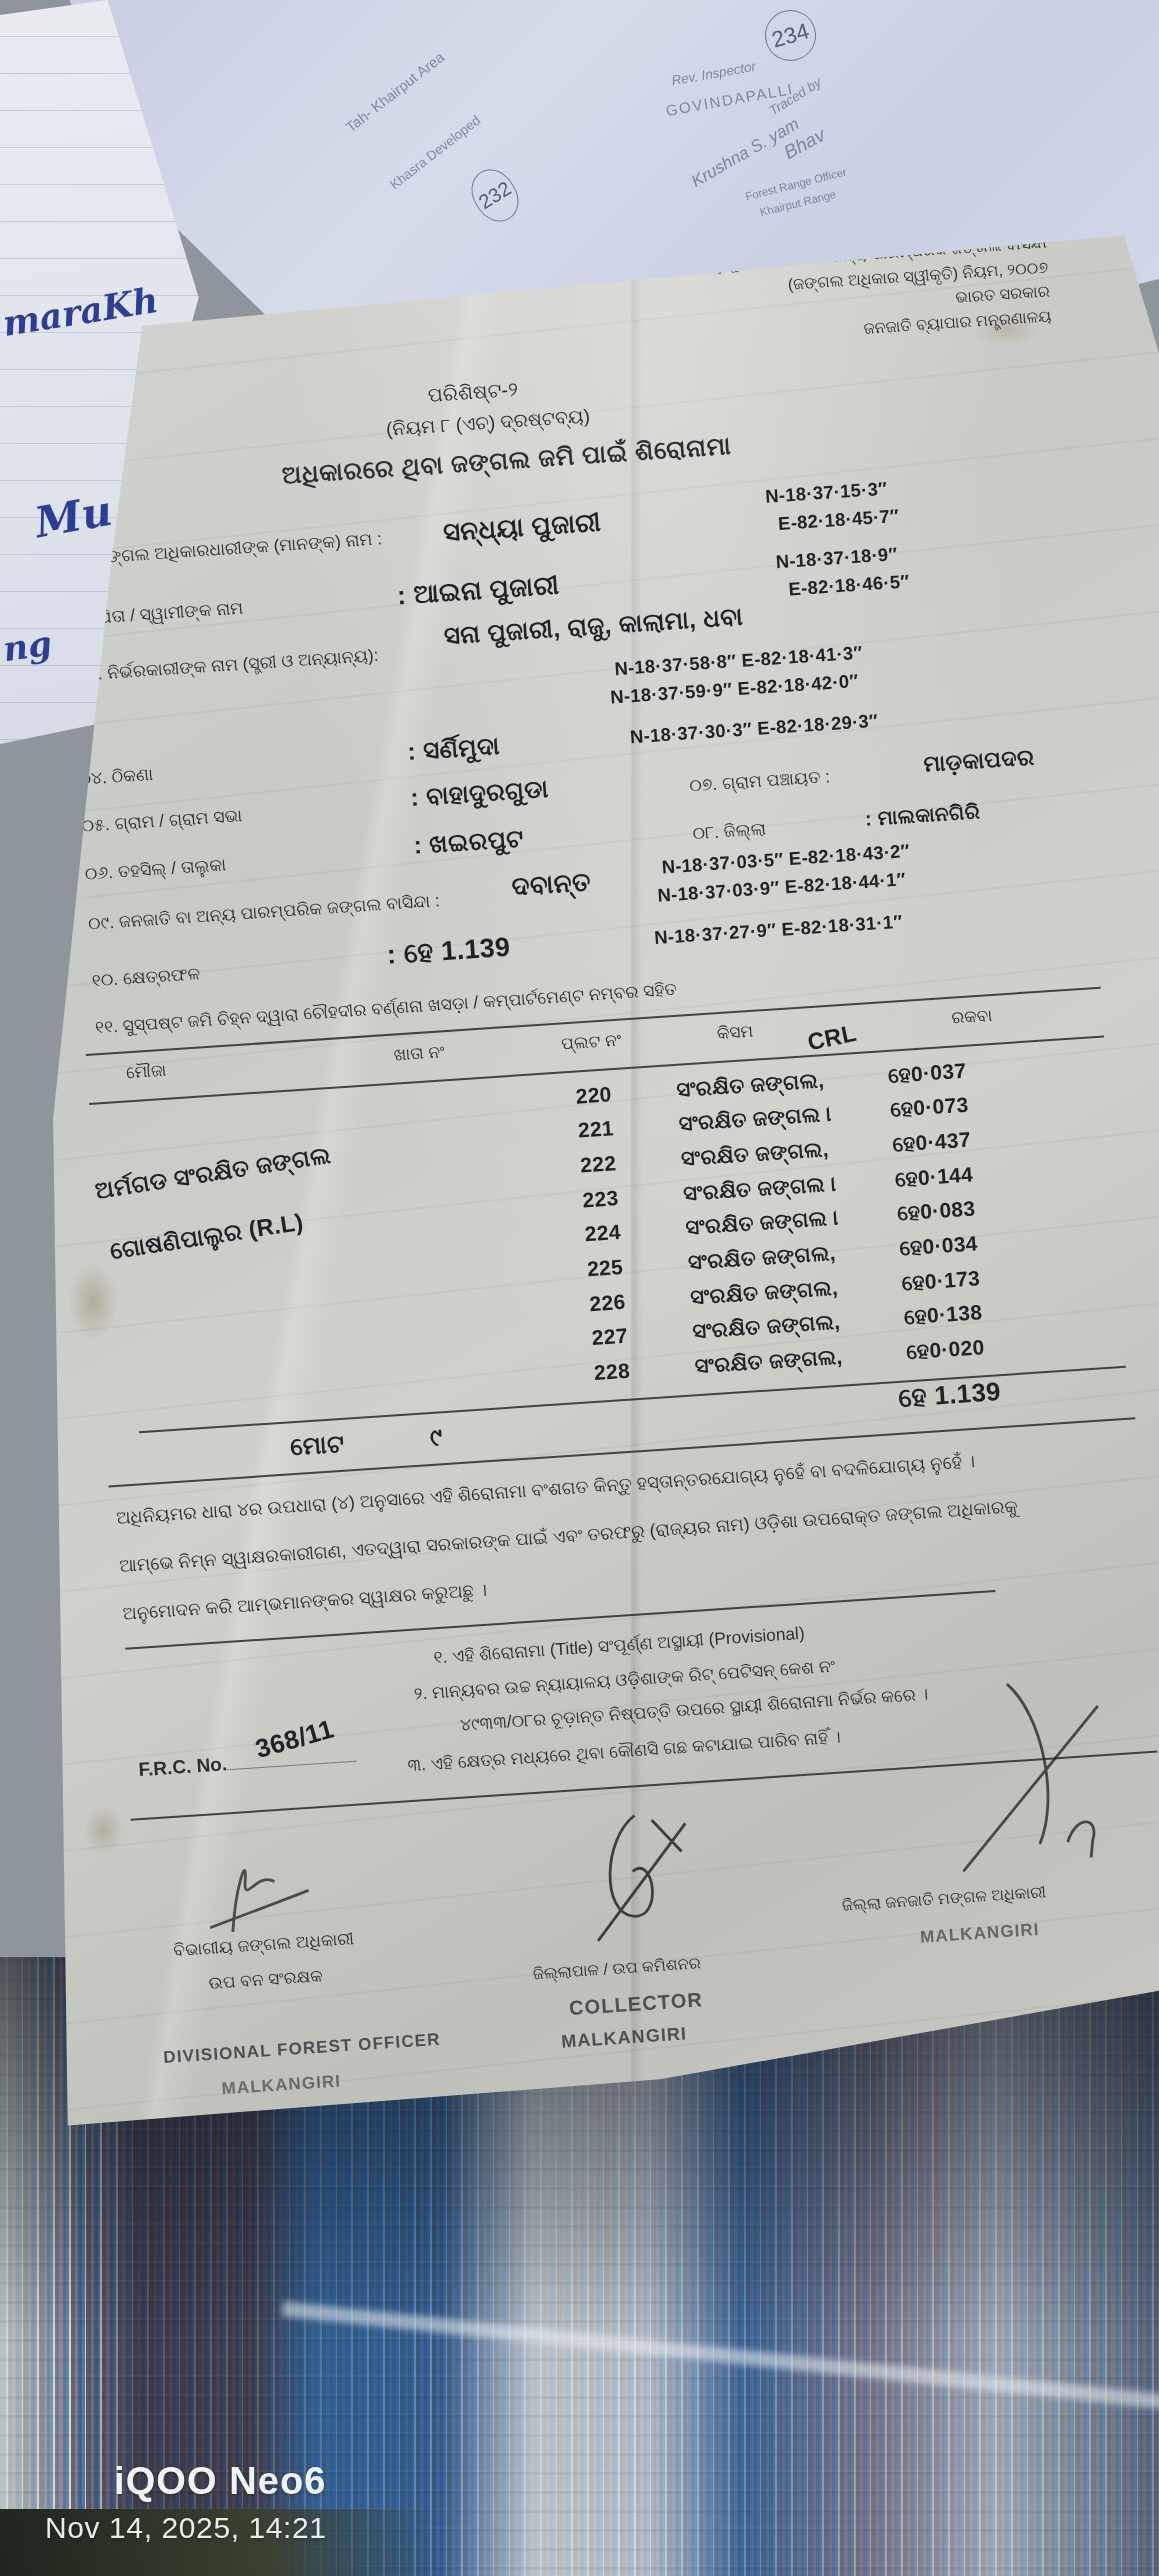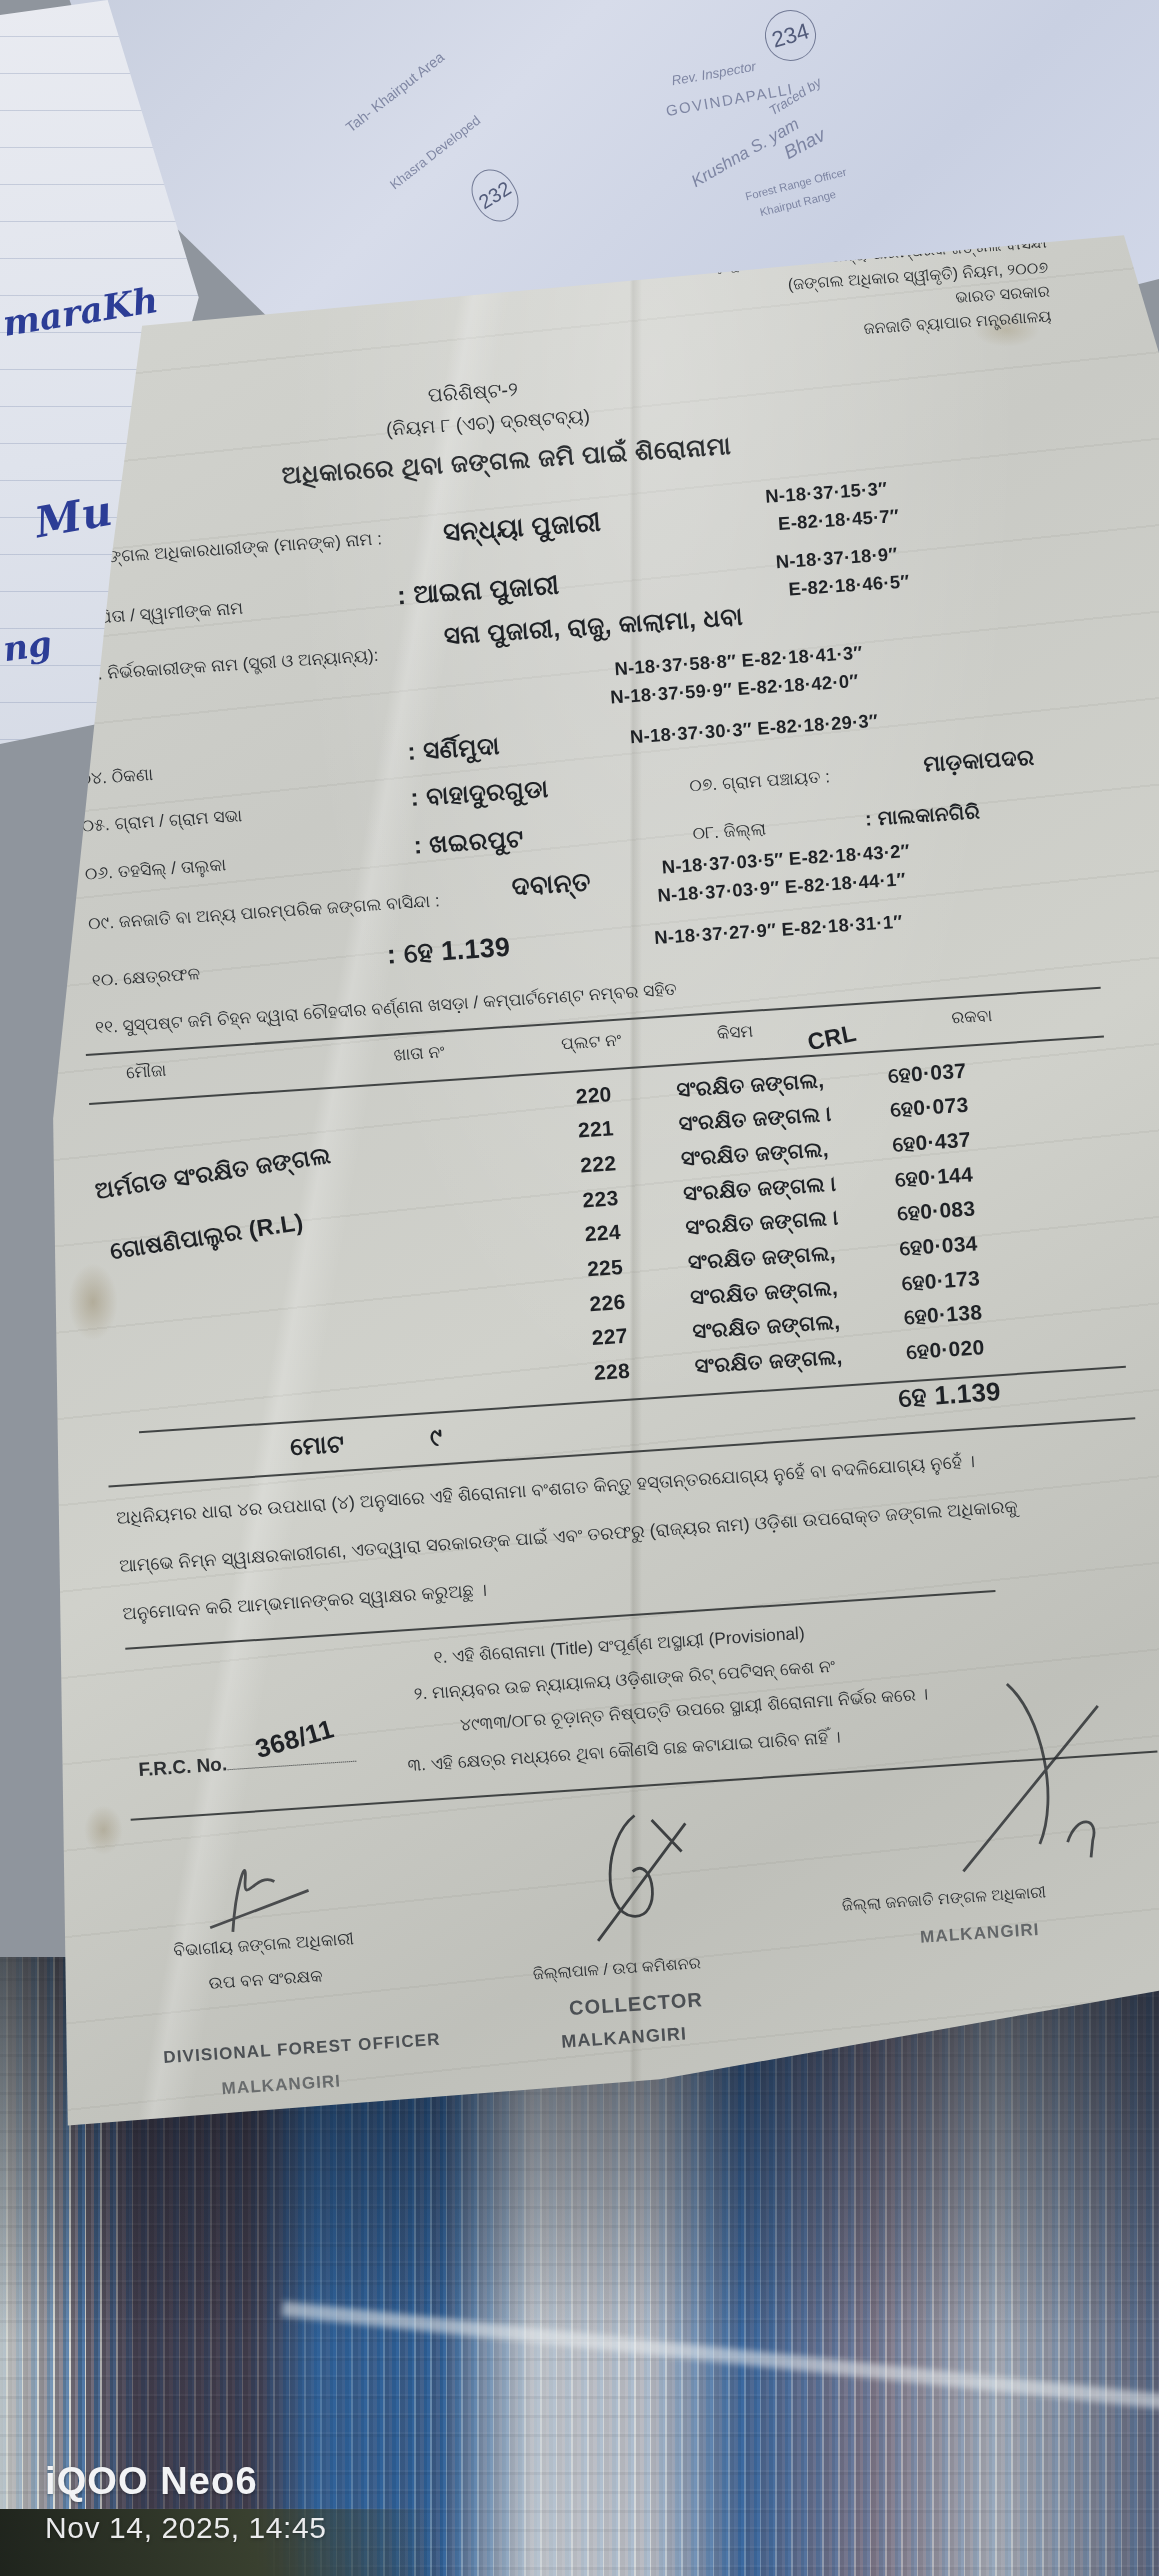--- a/index.html
+++ b/index.html
@@ -69,21 +69,21 @@
   .c-plot{position:absolute;left:492px;}
   .c-kisam{position:absolute;left:593px;}
   .c-area{position:absolute;left:805px;}
   .stamp{font-weight:bold;color:rgba(59,64,69,.88);letter-spacing:1.1px;}
   .sig-svg{position:absolute;}
   .frc-line{border-bottom:1.7px dotted #2c2f31;display:inline-block;width:129px;height:15.7px;}
 
   
   .watermark{position:absolute;left:45px;top:2460px;color:#f2f3f5;
     text-shadow:0 1.1px 3.4px rgba(0,0,0,.35);}
-  .wm1{font-size:38px;font-weight:bold;letter-spacing:1.1px;}
+  .wm1{font-size:38px;font-weight:bold;letter-spacing:1.1px;text-align:right;}
   .wm2{font-size:30px;margin-top:7.8px;letter-spacing:0.6px;color:rgba(245,246,248,.95);}
 </style>
 </head>
 <body>
 
 <div class="photo">
 
   <div class="mat">
     <div class="mat-patches"></div>
     <div class="mat-weave"></div>
@@ -280,17 +280,17 @@
         <path d="M120,10 C180,70 200,220 160,300 M20,340 L280,60 M210,300 C230,250 270,260 255,300 L250,330" fill="none" stroke="#26292d" stroke-width="5" opacity=".8"></path>
       </svg>
       <div class="abs printed" style="left:704px;top:1649px;font-size:16px;">ଜିଲ୍ଲା ଜନଜାତି ମଙ୍ଗଳ ଅଧିକାରୀ</div>
       <div class="abs stamp" style="left:780px;top:1685px;font-size:17px;opacity:.8;">MALKANGIRI</div>
 
     </div>
   </div>
 
   <div class="watermark">
     <div class="wm1">iQOO Neo6</div>
-    <div class="wm2">Nov 14, 2025, 14:45</div>
+    <div class="wm2">Nov 14, 2025, 14:21</div>
   </div>
 
 </div>
 
 
 </body></html>

